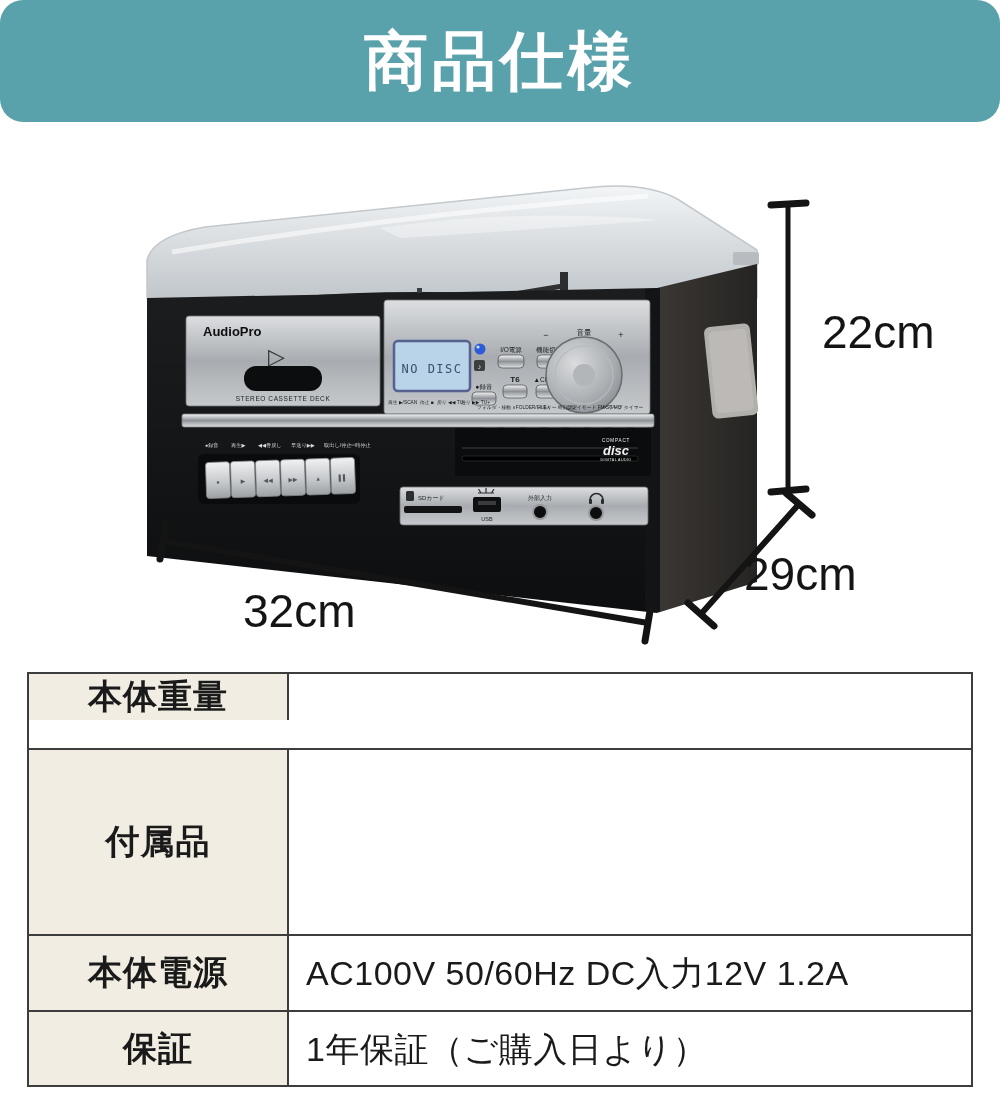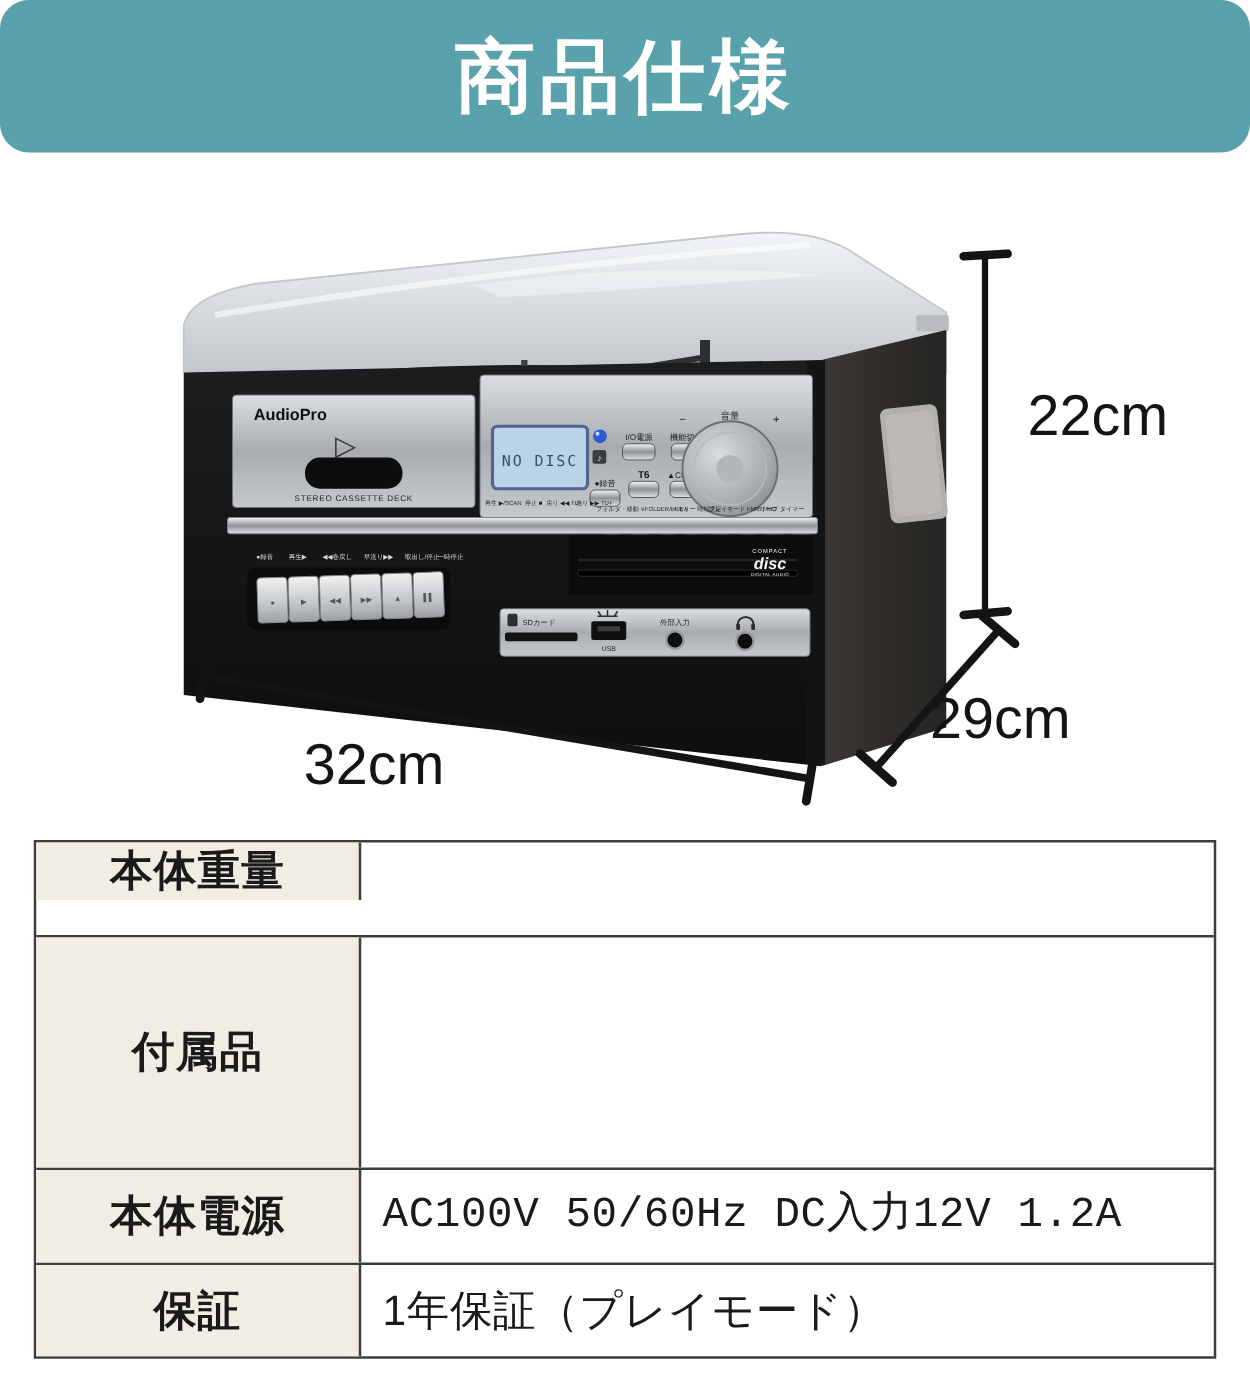--- a/index.html
+++ b/index.html
@@ -209,23 +209,23 @@
     <text x="243" y="627" font-size="46" fill="#141414">32cm</text>
   </svg>
 
   <div class="spec-table" id="spec-table">
       <div class="spec-row" style="height: 74px;">
         <div class="spec-label">本体重量</div>
       </div>
       <div class="spec-row" style="height: 184px;">
         <div class="spec-label">付属品</div>
       </div>
-      <div class="spec-row" style="height: 74px; font-family: Liberation Mono, monospace;">
+      <div class="spec-row" style="height: 74px;">
         <div class="spec-label">本体電源</div>
         <div class="spec-value">AC100V 50/60Hz DC入力12V 1.2A</div>
       </div>
       <div class="spec-row" style="height: 73px; text-align: right;">
         <div class="spec-label">保証</div>
-        <div class="spec-value">1年保証（プレイモード）</div>
+        <div class="spec-value">1年保証（ご購入日より）</div>
       </div>
     </div>
 
 </div>
 
 </body></html>

